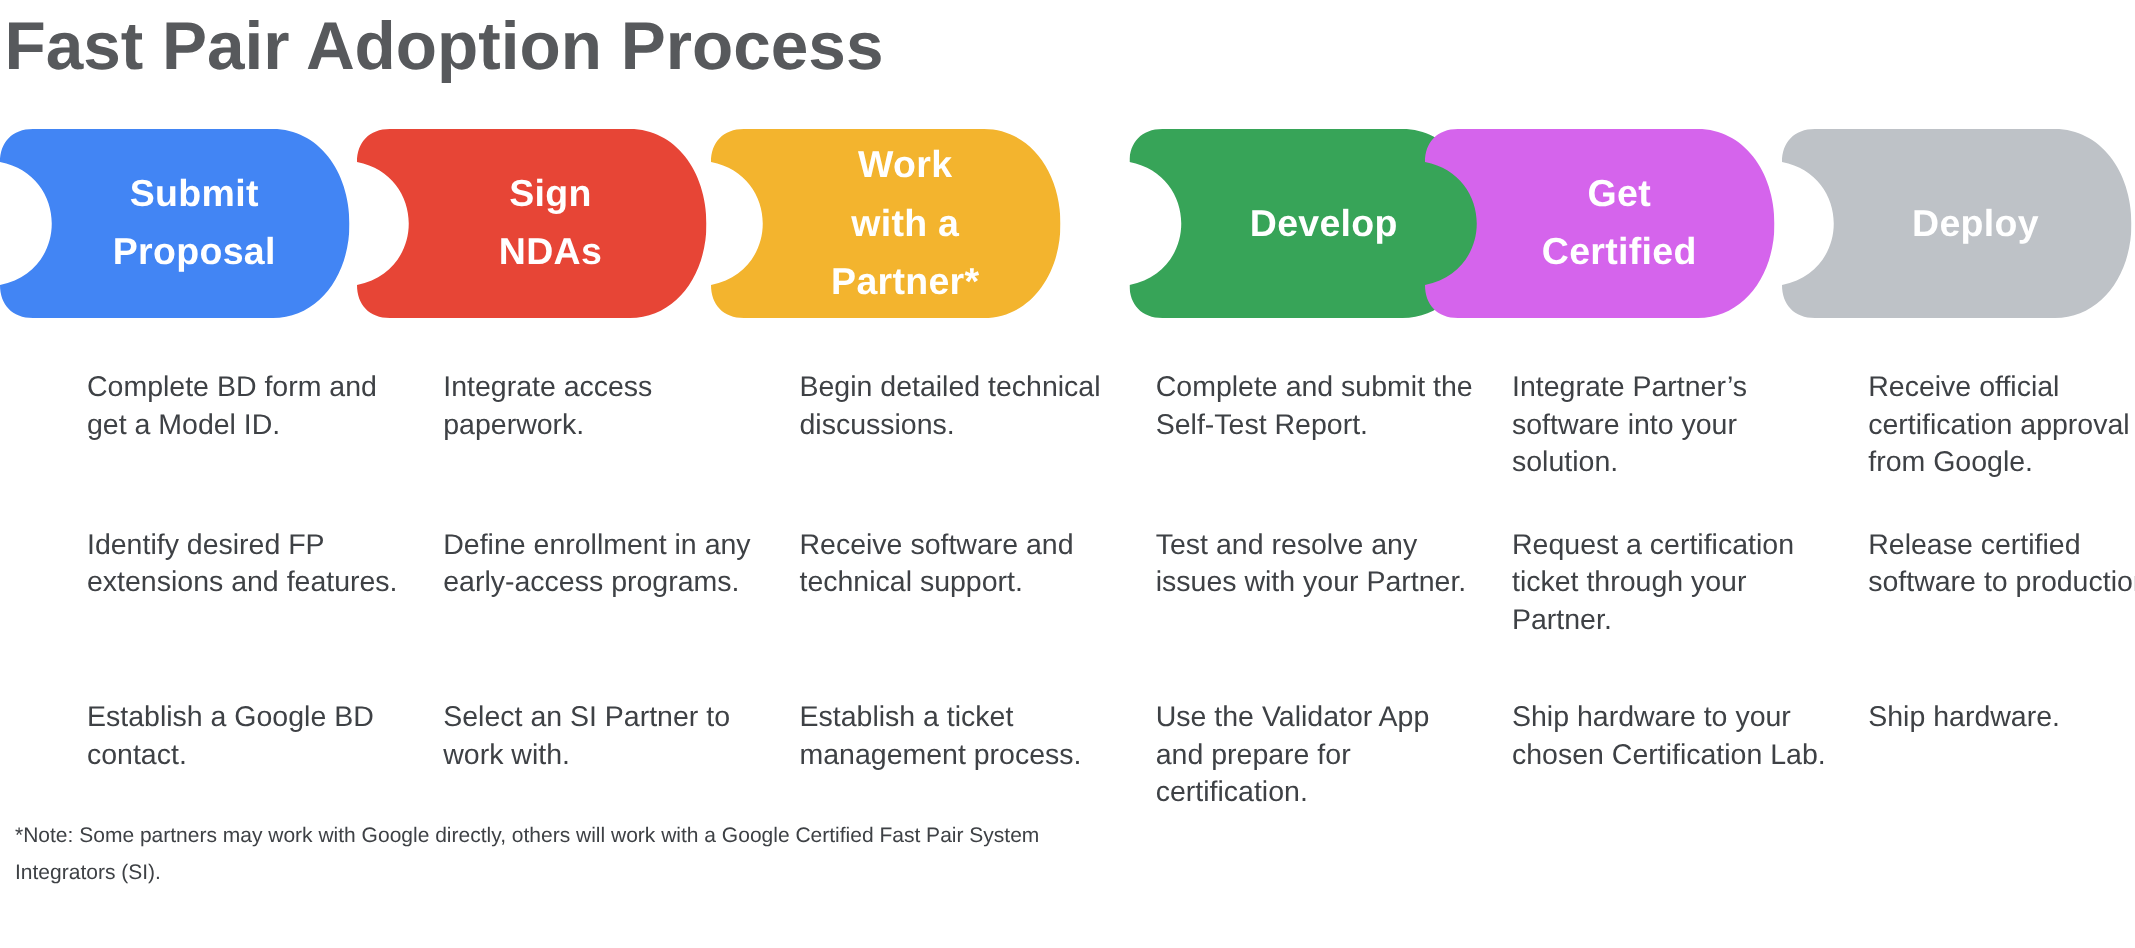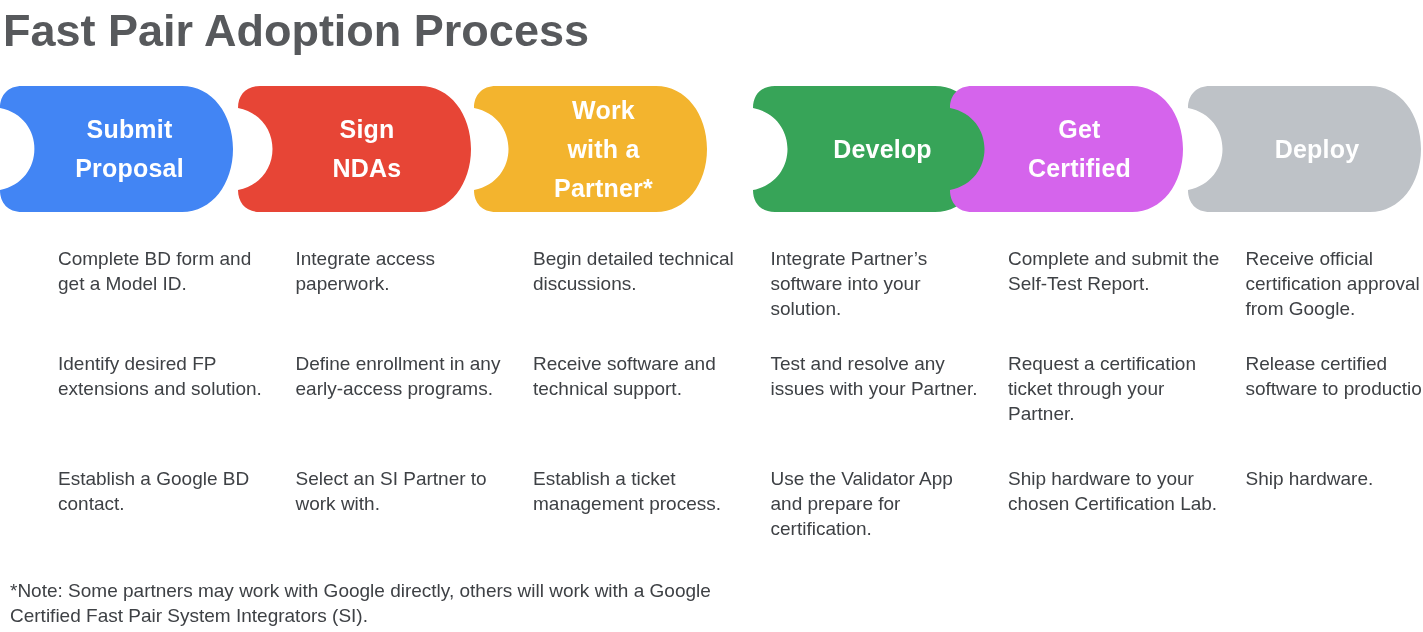--- a/index.html
+++ b/index.html
@@ -52,23 +52,23 @@
   }
   .cell {
     width: 212px;
     font-size: 19px;
     line-height: 25px;
     color: #3E4145;
     margin-left: 48px;
   }
   .note {
     position: absolute;
-    left: 10px; top: 578px;
+    left: 10px; top: 544px;
     width: 706px;
-    font-size: 19px;
+    font-size: 14px;
     line-height: 25px;
     color: #3E4145;
   }
 </style>
 </head>
 <body>
 
 <h1 class="title">Fast Pair Adoption Process</h1>
 
 <div class="steps-row">
@@ -113,25 +113,25 @@
       </svg>
     <div class="step-label">Deploy</div>
   </div>
 </div>
 
 <div class="body-grid">
 
   <div class="cell">Complete BD form and get a Model ID.</div>
   <div class="cell">Integrate access paperwork.</div>
   <div class="cell">Begin detailed technical discussions.</div>
+  <div class="cell">Complete and submit the Self-Test Report.</div>
   <div class="cell">Integrate Partner’s software into your solution.</div>
-  <div class="cell">Complete and submit the Self-Test Report.</div>
   <div class="cell">Receive official certification approval from Google.</div>
 
-  <div class="cell">Identify desired FP extensions and solution.</div>
+  <div class="cell">Identify desired FP extensions and features.</div>
   <div class="cell">Define enrollment in any early-access programs.</div>
   <div class="cell">Receive software and technical support.</div>
   <div class="cell">Test and resolve any issues with your Partner.</div>
   <div class="cell">Request a certification ticket through your Partner.</div>
   <div class="cell">Release certified software to production.</div>
 
   <div class="cell">Establish a Google BD contact.</div>
   <div class="cell">Select an SI Partner to work with.</div>
   <div class="cell">Establish a ticket management process.</div>
   <div class="cell">Use the Validator App and prepare for certification.</div>

